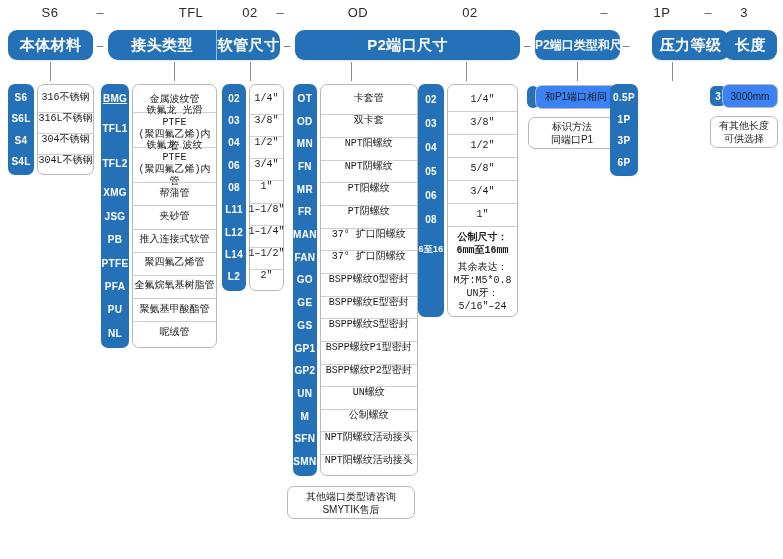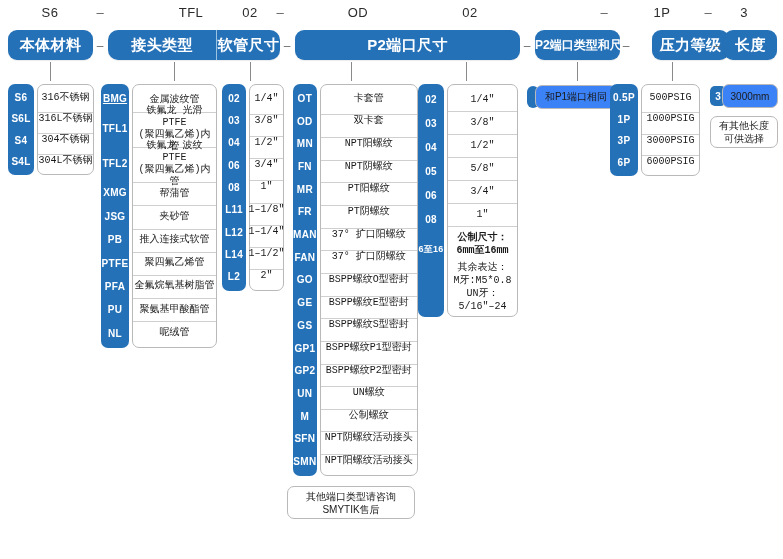--- a/index.html
+++ b/index.html
@@ -283,34 +283,30 @@
       <div class="ditem multi sep bold" style="height:36px;white-space:pre-line;line-height:13px;">公制尺寸：
 6mm至16mm</div>
       <div class="ditem multi" style="height:52px;white-space:pre-line;line-height:13px;">其余表达：
 M牙:M5*0.8
 UN牙：5/16"–24</div>
     </div>
   </div>
 
   <div class="lozenge" style="left:527px;top:86px;width:12px;height:22px;"></div>
   <div class="loz-note" style="left:535px;top:85px;width:82px;height:24px;">和P1端口相同</div>
+  <div class="note" style="left:528px;top:117px;width:88px;height:32px;white-space:pre-line;">标识方法
+同端口P1</div>
 
   <div class="block" style="left:610px;top:84px;width:90px;height:92px;">
     <div class="codecol" style="width:28px;">
       <div class="citem">0.5P</div>
       <div class="citem">1P</div>
       <div class="citem">3P</div>
       <div class="citem">6P</div>
     </div>
-    <div class="descol" style="width:59px;">
-      <div class="ditem">500PSIG</div>
-      <div class="ditem sep">1000PSIG</div>
-      <div class="ditem sep">3000PSIG</div>
-      <div class="ditem sep">6000PSIG</div>
-    </div>
   </div>
 
   <div class="tagbox" style="left:710px;top:86px;width:16px;height:20px;">3</div>
   <div class="loz-note" style="left:722px;top:84px;width:56px;height:24px;">3000mm</div>
   <div class="note" style="left:710px;top:116px;width:68px;height:32px;white-space:pre-line;">有其他长度
 可供选择</div>
 
 </div>
 
 </body></html>

